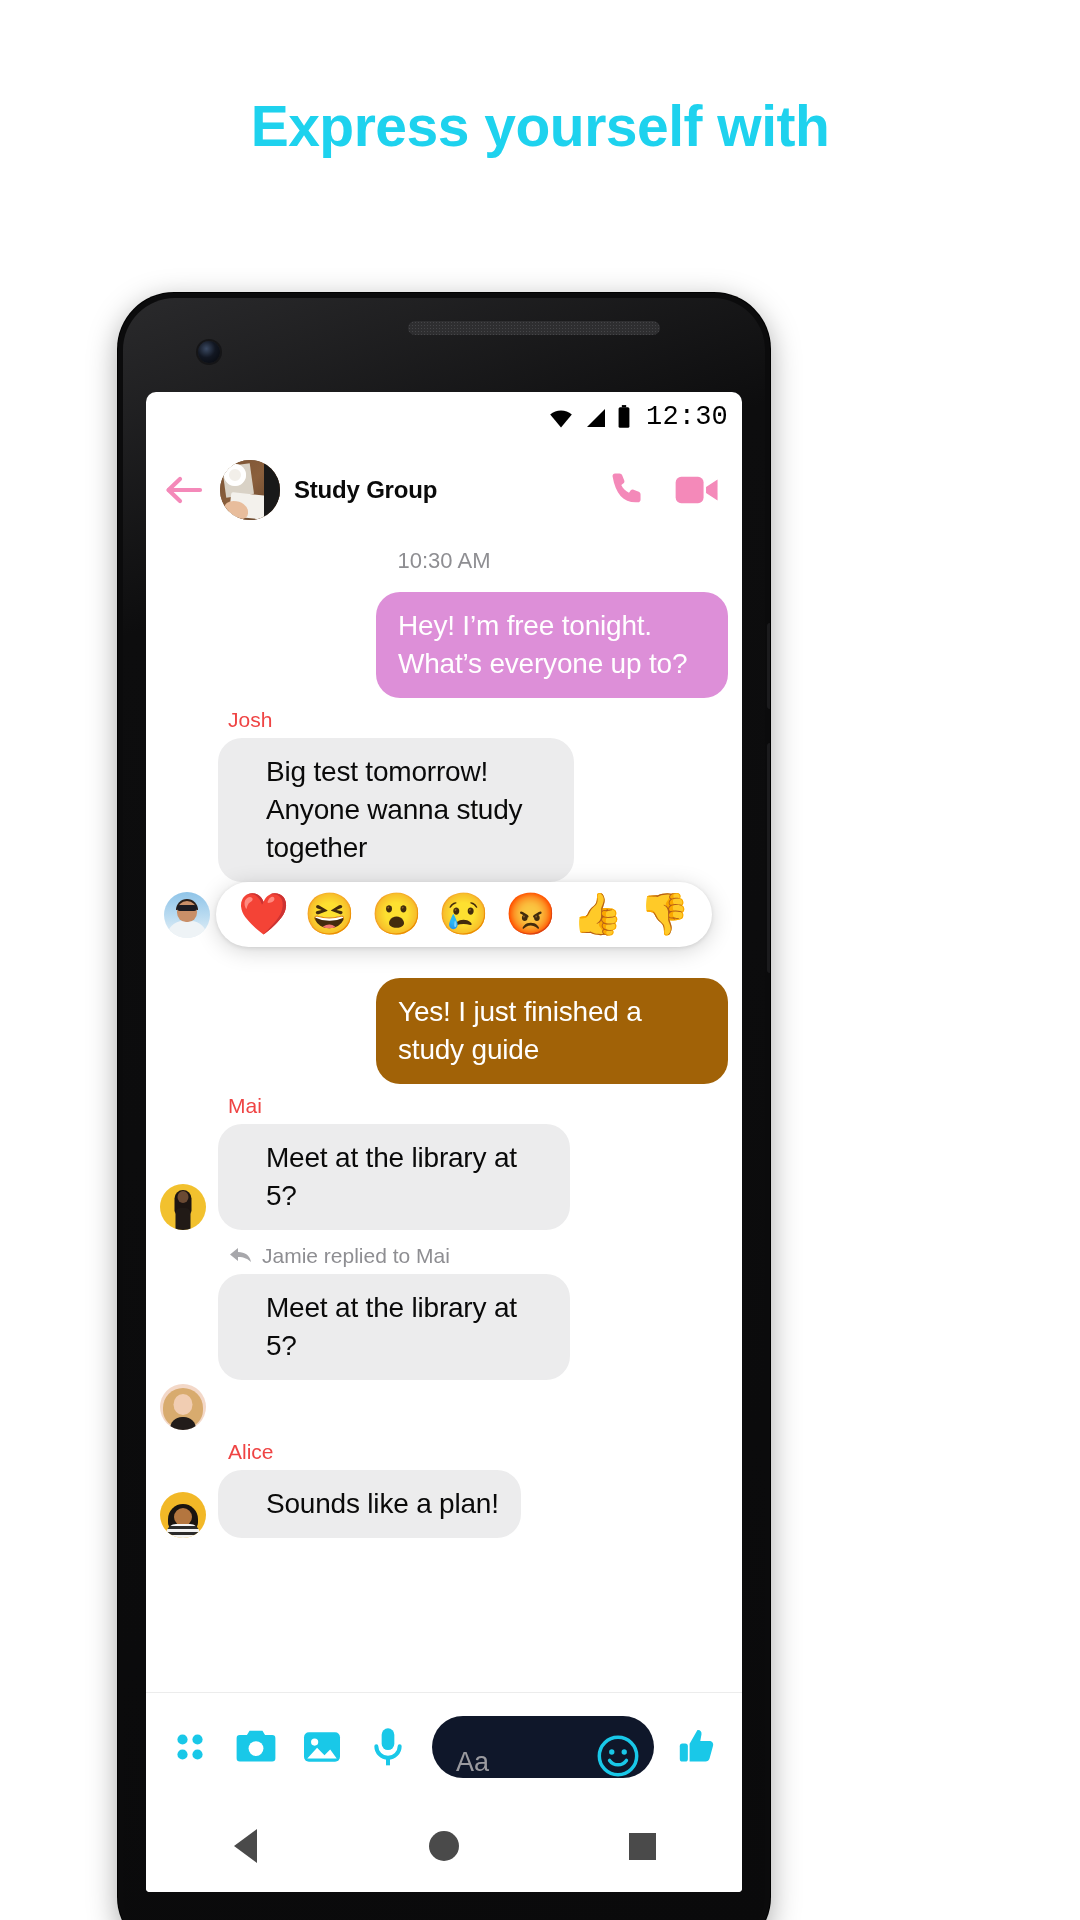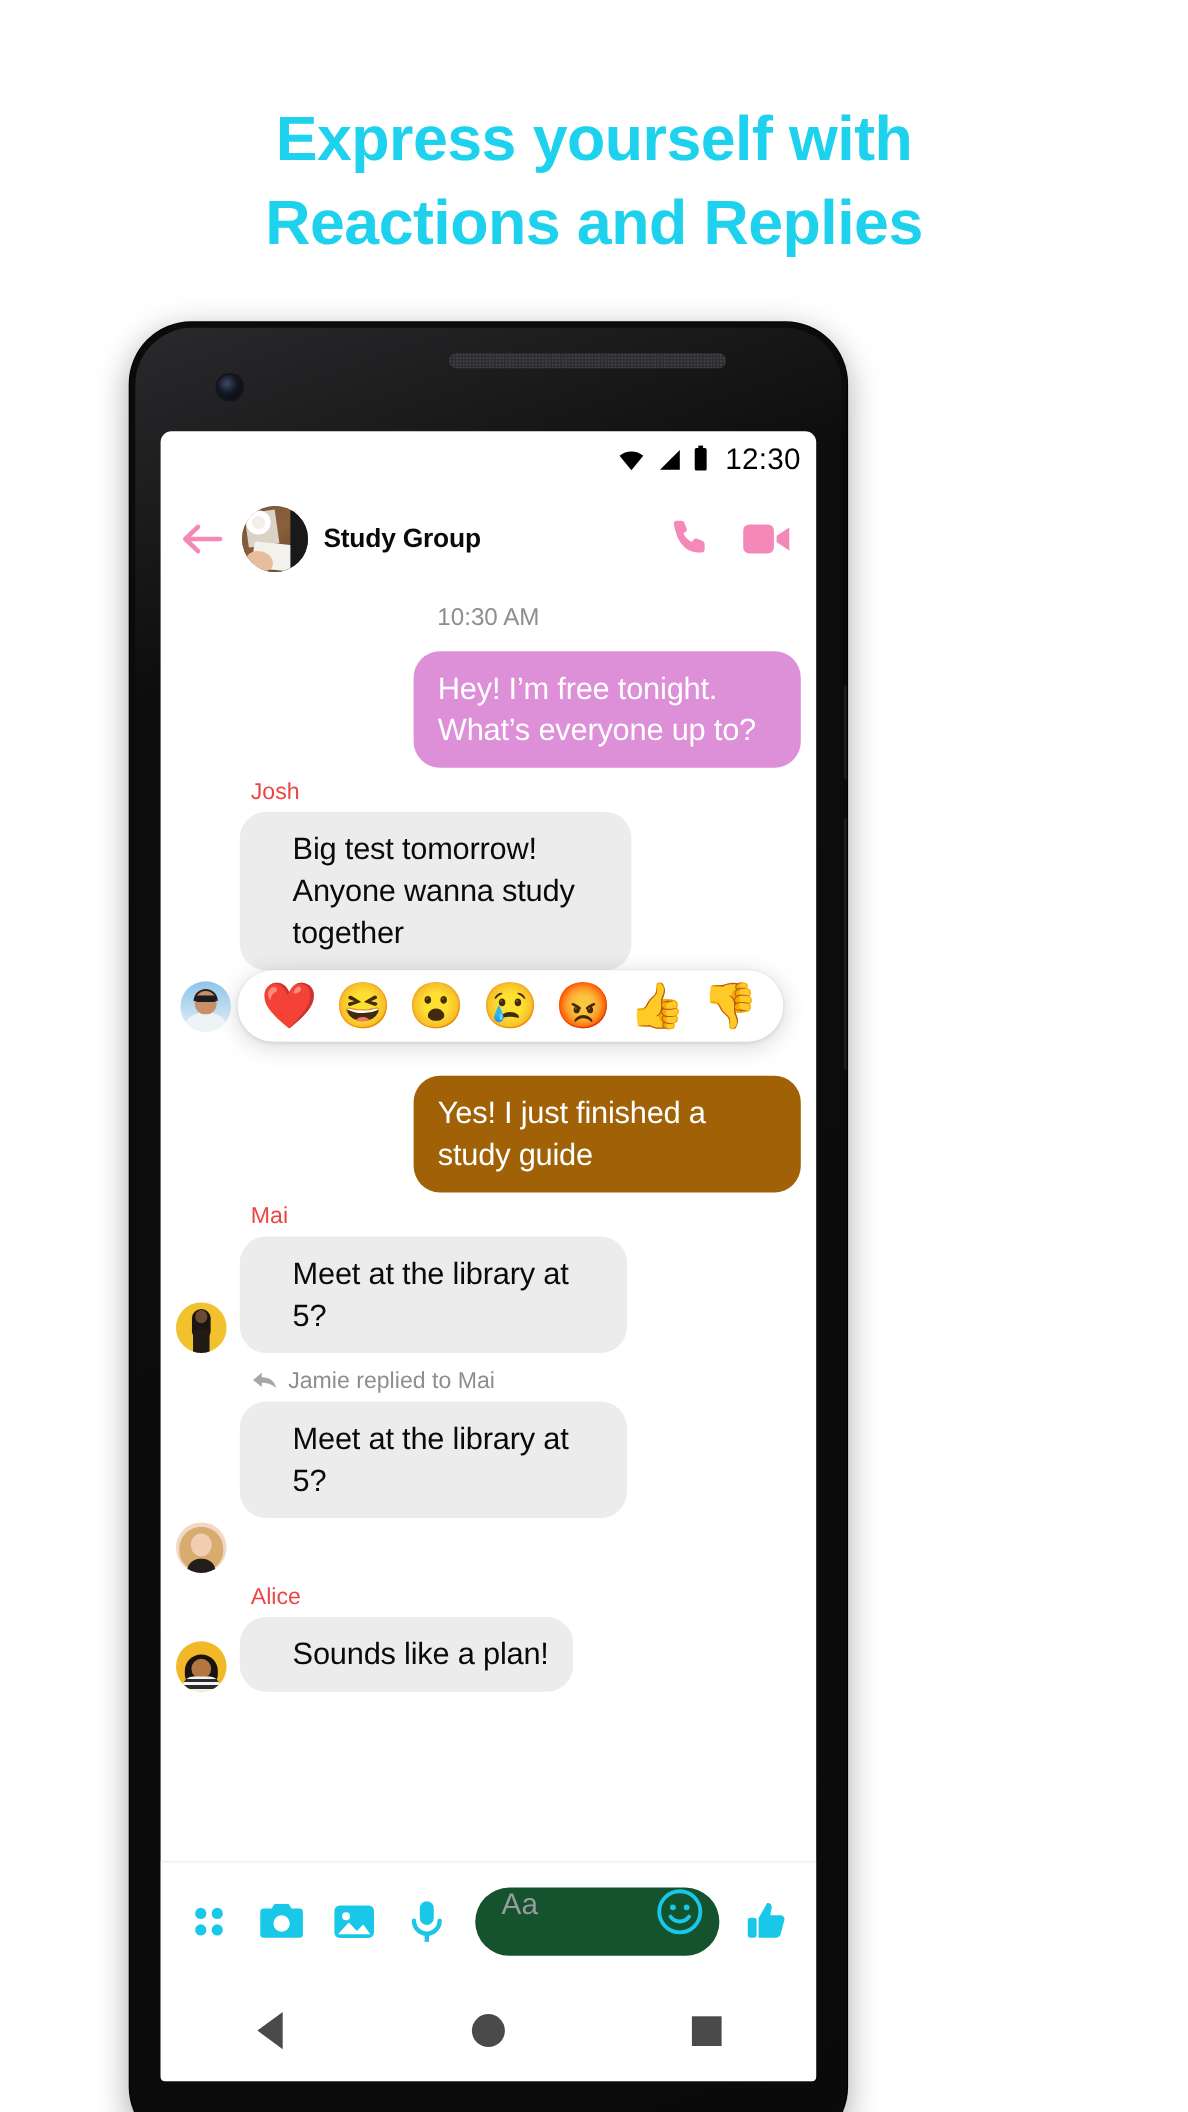--- a/index.html
+++ b/index.html
@@ -62,21 +62,21 @@
     overflow: hidden;
   }
 
   
   .statusbar {
     position: relative; height: 50px; width: 100%;
     display: flex; align-items: center; justify-content: flex-end;
     padding-right: 14px; gap: 8px;
   }
   .sb-icons { display: flex; align-items: flex-end; gap: 7px; }
-  .sb-time { font-size: 27px; font-weight: 500; color: #000; letter-spacing: .2px; margin-left: 6px; }
+  .sb-time { font-size: 27px; font-weight: 500; color: #000; letter-spacing: .2px; margin-left: 6px; font-family: Liberation Mono, monospace; }
 
   
   .chat-header {
     display: flex; align-items: center; height: 96px; padding: 0 18px 0 16px; gap: 14px;
   }
   .back-arrow { width: 44px; height: 44px; flex: 0 0 auto; display:flex; align-items:center; justify-content:center; }
   .g-avatar {
     width: 60px; height: 60px; border-radius: 50%; flex: 0 0 auto; overflow:hidden;
     background:#6d4f38; position: relative;
   }
@@ -154,43 +154,42 @@
   }
 
   
   .composer {
     position: absolute; left: 0; bottom: 92px; width: 100%; height: 108px;
     display: flex; align-items: center; gap: 22px; padding: 0 22px;
     border-top: 1px solid #ececec; background: #fff;
   }
   .comp-icon { width: 44px; height: 44px; display:flex; align-items:center; justify-content:center; flex:0 0 auto; }
   .input-pill {
-    flex: 1 1 auto; height: 62px; background: #14532d; border-radius: 31px;
-    display: flex; align-items: flex-start; padding: 0 14px 0 24px; gap: 4px;
+    flex: 1 1 auto; height: 62px; background: #0f172a; border-radius: 31px;
+    display: flex; align-items: flex-end; padding: 0 14px 0 24px; gap: 4px;
   }
   .input-pill .ph { flex:1 1 auto; font-size: 27px; color: #9a9a9f; }
 
   
   .navbar {
     position: absolute; left: 0; bottom: 0; width: 100%; height: 92px; background: #ffffff;
     display: flex; align-items: center; justify-content: space-around;
   }
   .nav-btn { width: 64px; height: 64px; display:flex; align-items:center; justify-content:center; }
   .nav-tri { width:0;height:0;border-top:17px solid transparent;border-bottom:17px solid transparent;border-right:23px solid #4a4a4a; }
   .nav-circ { width:30px;height:30px;border-radius:50%; background:#4a4a4a; }
   .nav-sq { width:27px;height:27px; background:#4a4a4a; }
 </style>
 </head>
 <body>
 
 <div id="stage">
 
   <div class="headline">
     <span>Express yourself with</span>
-    <span>Reactions and Replies</span>
   </div>
 
   <div class="phone">
     <div class="phone-inner-edge"></div>
     <div class="earpiece"></div>
     <div class="front-cam"></div>
     <div class="side-btn b1"></div>
     <div class="side-btn b2"></div>
 
     <div class="screen">

